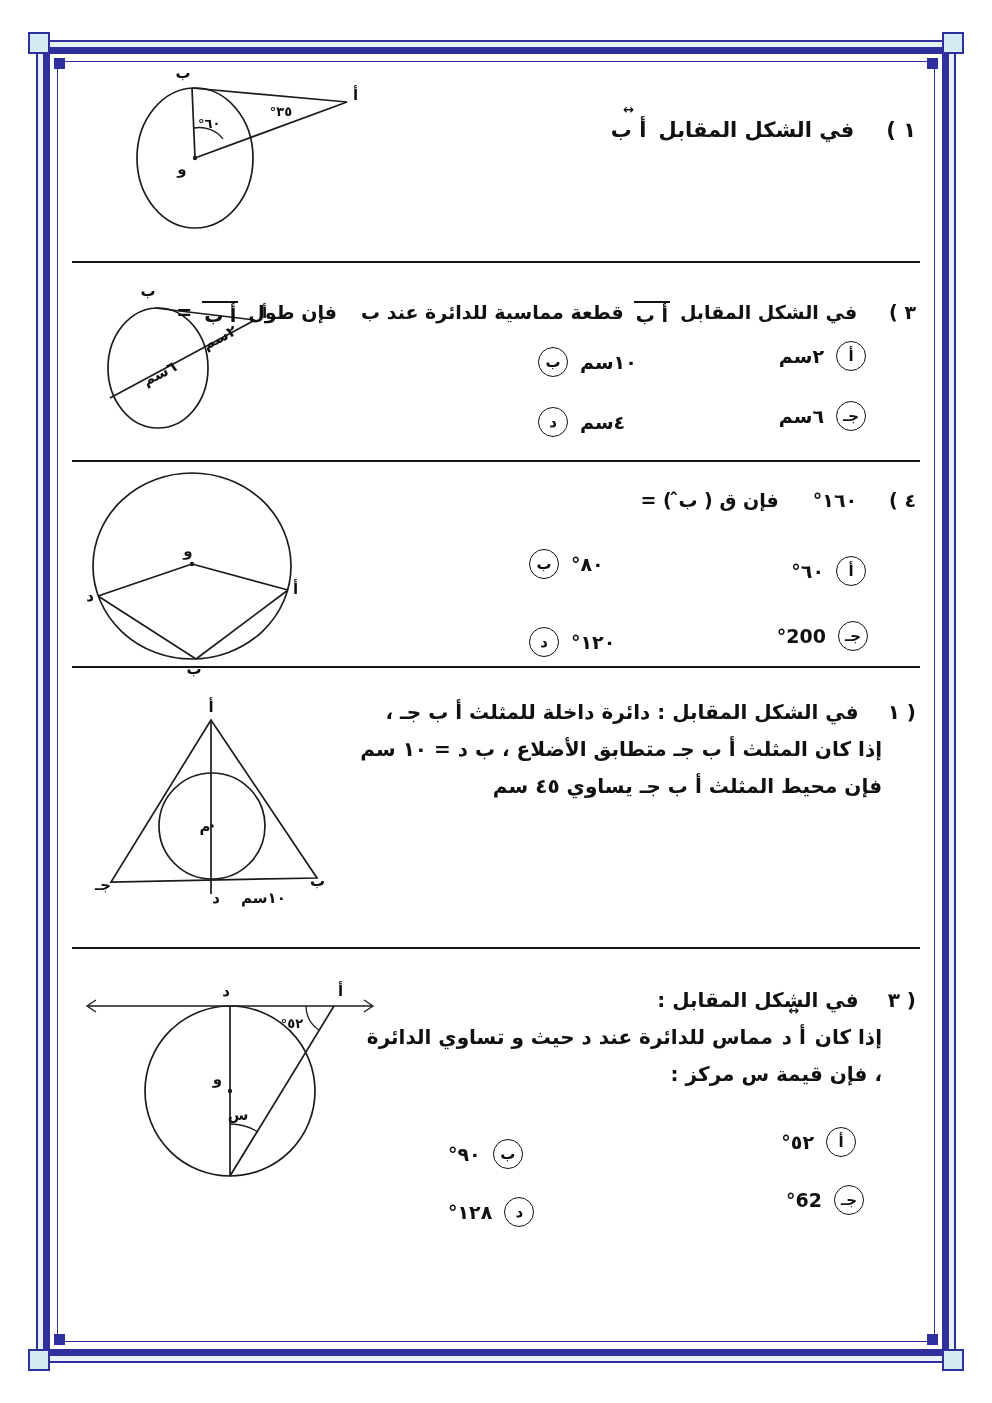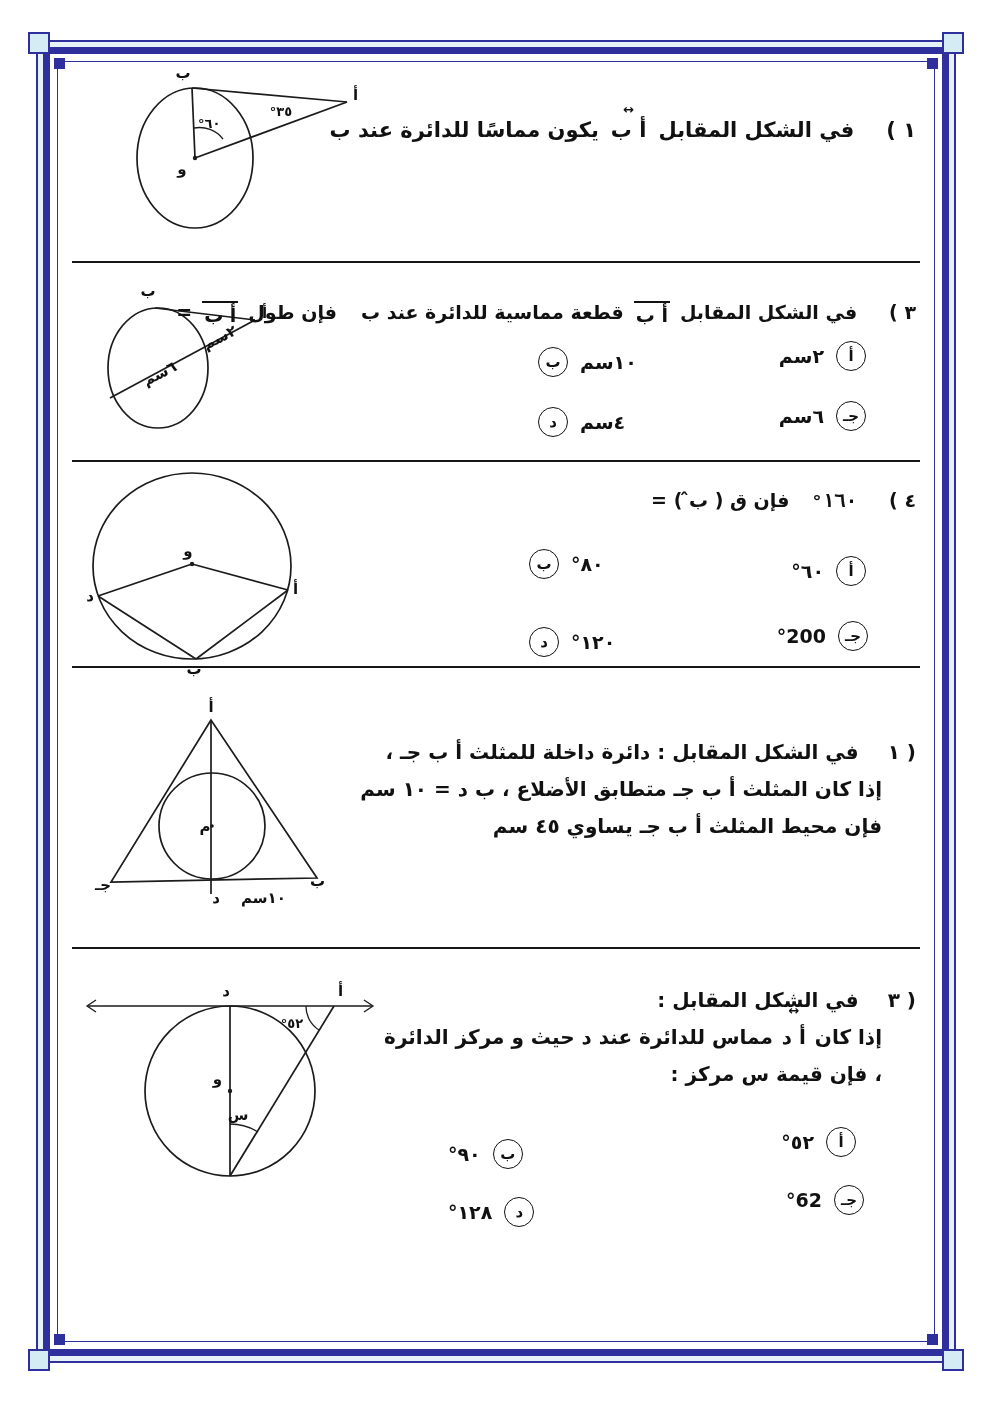--- a/index.html
+++ b/index.html
@@ -77,21 +77,20 @@
     <text class="deg" text-anchor="start" x="103" y="62">°٦٠</text>
   </svg>
 
   <div class="qrow" style="top:118px; right:76px; font-size:21px;">
     <span class="qnum">( ١</span>
     <span>في الشكل المقابل</span>
     <span class="seg">
       <span class="mark">↔</span>
       <span>أ ب</span>
     </span>
-    <span>يكون مماسًا للدائرة عند ب</span>
   </div>
 
   <div class="hr" style="top:261px;"></div>
 
   <svg class="fig" style="left:100px; top:284px;" width="175" height="150" viewBox="0 0 175 150">
     <ellipse class="shape" cx="58" cy="84" rx="50" ry="60"></ellipse>
     <line class="shape" x1="55" y1="24" x2="155" y2="36"></line>
     <line class="shape" x1="10" y1="114" x2="155" y2="36"></line>
     <text text-anchor="middle" x="48" y="12">ب</text>
     <text text-anchor="start" x="162" y="34">أ</text>
@@ -140,22 +139,22 @@
     <line class="shape" x1="111" y1="191" x2="203" y2="122"></line>
     <circle class="dot" cx="107" cy="96" r="2.2"></circle>
     <text text-anchor="middle" x="103" y="88">و</text>
     <text text-anchor="middle" x="5" y="133">د</text>
     <text text-anchor="start" x="208" y="126">أ</text>
     <text text-anchor="middle" x="109" y="206">ب</text>
   </svg>
 
   <div class="qrow" style="top:489px; right:76px; font-size:19px;">
     <span class="qnum">( ٤</span>
-    <span class="val deg" style="font-size:19px;font-family:Liberation Mono, monospace;">°١٦٠</span>
-    <span style="margin-right:12px;">فإن ق ( ب̂ ) =</span>
+    <span class="val deg" style="font-size:19px;">°١٦٠</span>
+    <span style="margin-right:24px;">فإن ق ( ب̂ ) =</span>
   </div>
 
   <div class="opt rtl" style="top:556px; right:126px;">
     <span class="letter">أ</span>
     <span class="val deg">°٦٠</span>
   </div>
   <div class="opt ltr" style="top:549px; left:529px;">
     <span class="letter">ب</span>
     <span class="val deg">°٨٠</span>
   </div>
@@ -176,21 +175,21 @@
     <line class="shape" x1="116" y1="22" x2="116" y2="196"></line>
     <circle class="dot" cx="117" cy="128" r="1.8"></circle>
     <text text-anchor="middle" x="116" y="14">أ</text>
     <text text-anchor="middle" x="8" y="192">جـ</text>
     <text text-anchor="end" x="230" y="188">ب</text>
     <text text-anchor="middle" x="121" y="205">د</text>
     <text text-anchor="middle" x="110" y="134">م</text>
     <text text-anchor="start" x="146" y="205">١٠سم</text>
   </svg>
 
-  <div class="qlines" style="top:734px; right:76px;">
+  <div class="qlines" style="top:694px; right:76px;">
     <div class="ln">
       <span class="qnum">( ١</span>
       <span>في الشكل المقابل : دائرة داخلة للمثلث أ ب جـ ،</span>
     </div>
     <div class="ln indent">إذا كان المثلث أ ب جـ متطابق الأضلاع ، ب د = ١٠ سم</div>
     <div class="ln indent">فإن محيط المثلث أ ب جـ يساوي ٤٥ سم</div>
   </div>
 
   <div class="hr" style="top:947px;"></div>
 
@@ -215,21 +214,21 @@
     <div class="ln">
       <span class="qnum">( ٣</span>
       <span>في الشكل المقابل :</span>
     </div>
     <div class="ln indent">
       <span>إذا كان</span>
       <span class="seg">
         <span class="mark">↔</span>
         <span>أ د</span>
       </span>
-      <span>مماس للدائرة عند د حيث و مركز الدائرة</span>
+      <span>مماس للدائرة عند د حيث و تساوي الدائرة</span>
     </div>
     <div class="ln indent">، فإن قيمة س مركز :</div>
   </div>
 
   <div class="opt rtl" style="top:1127px; right:136px;">
     <span class="letter">أ</span>
     <span class="val deg">°٥٢</span>
   </div>
   <div class="opt rtl" style="top:1139px; left:448px;">
     <span class="letter">ب</span>

